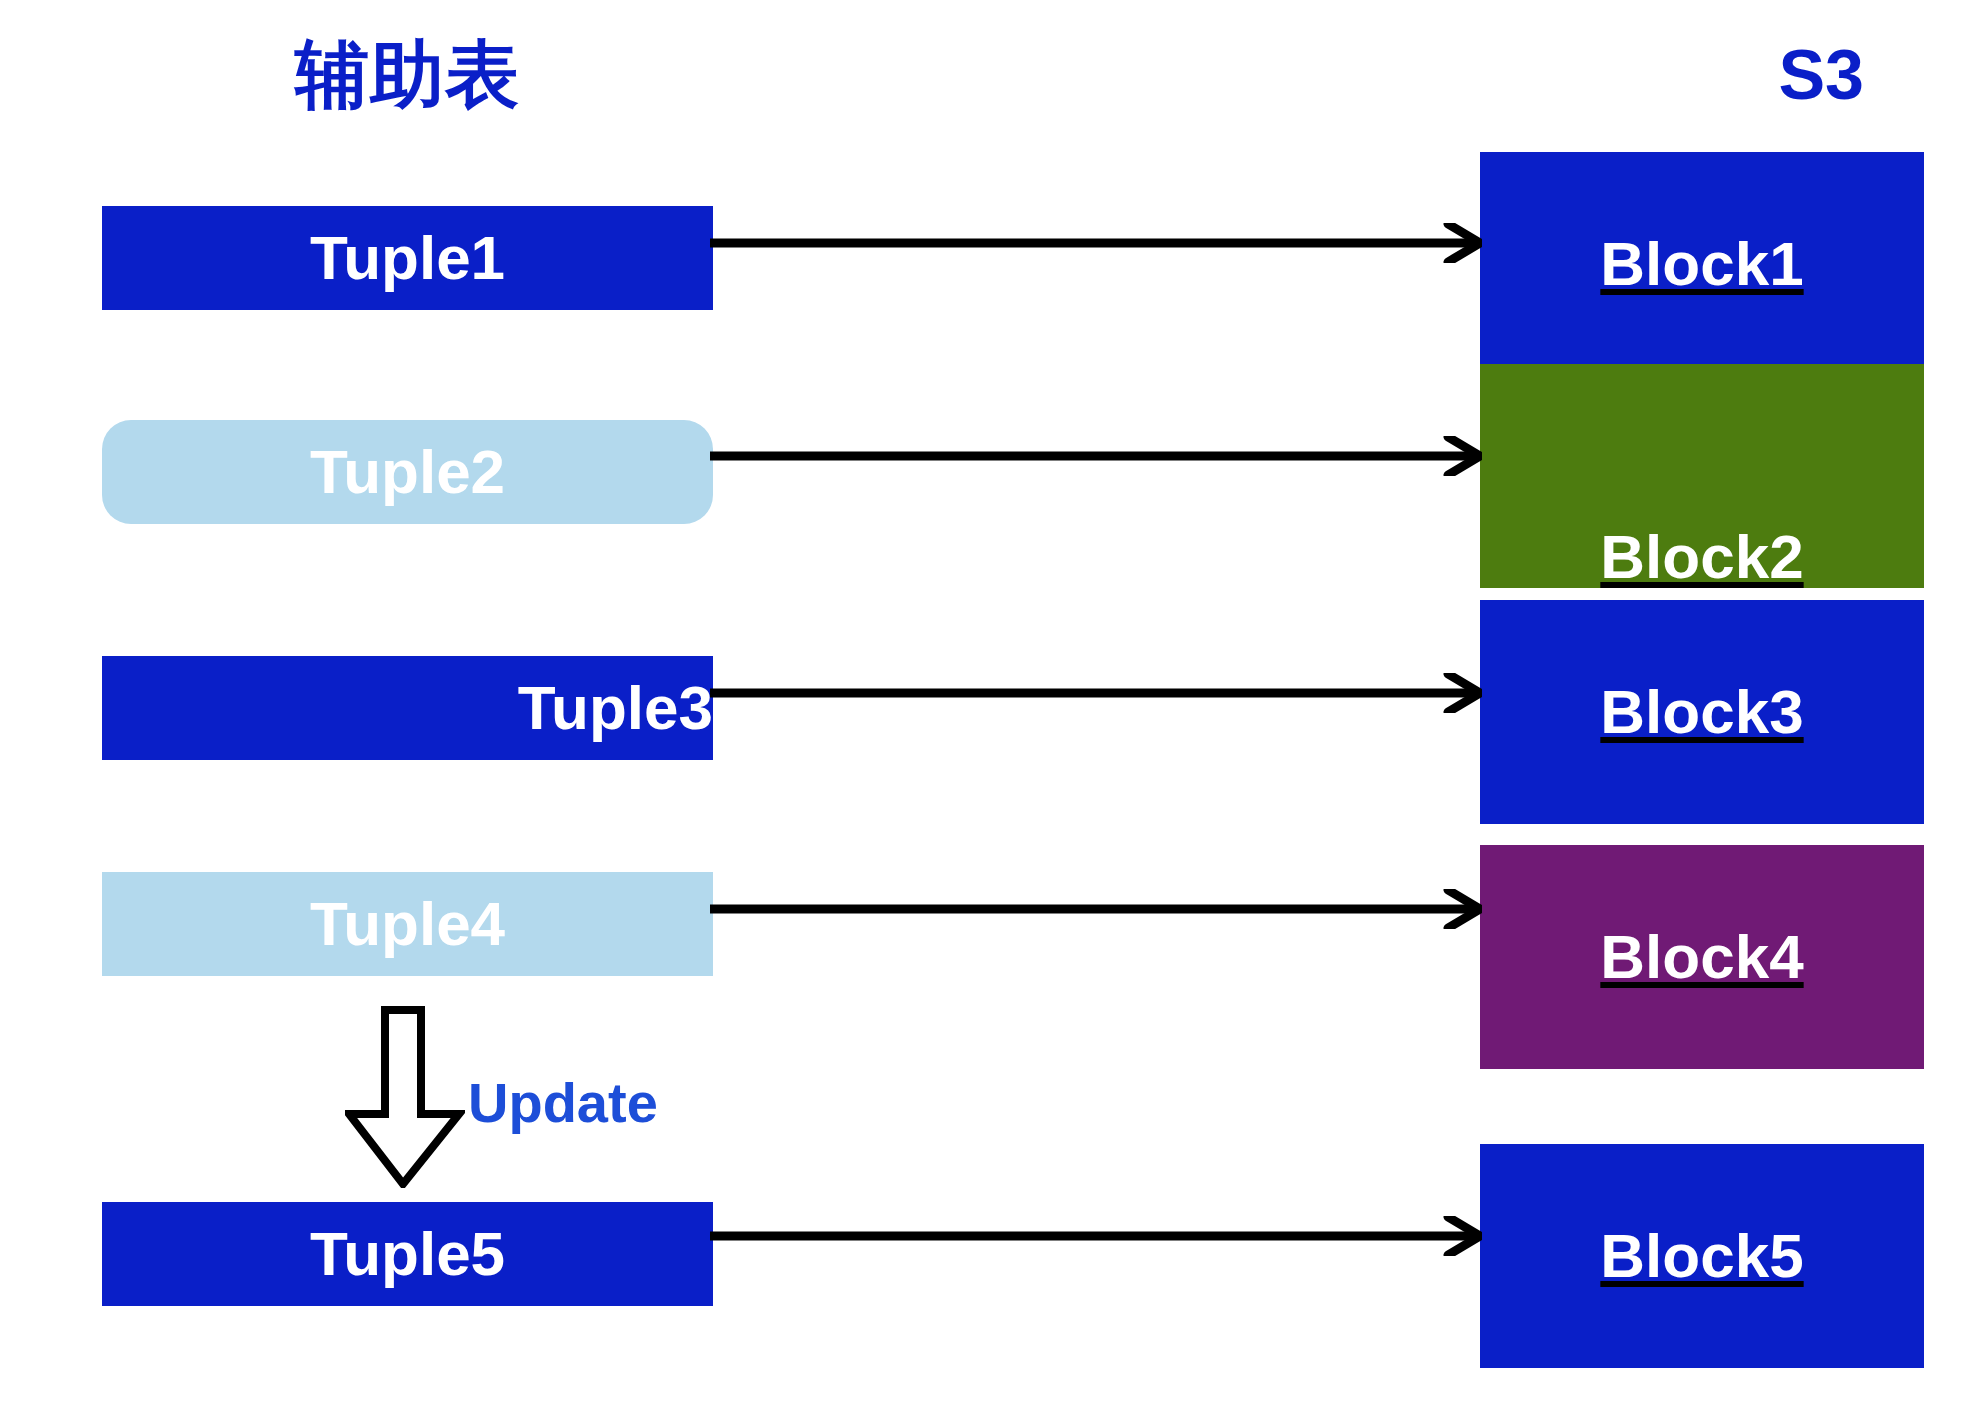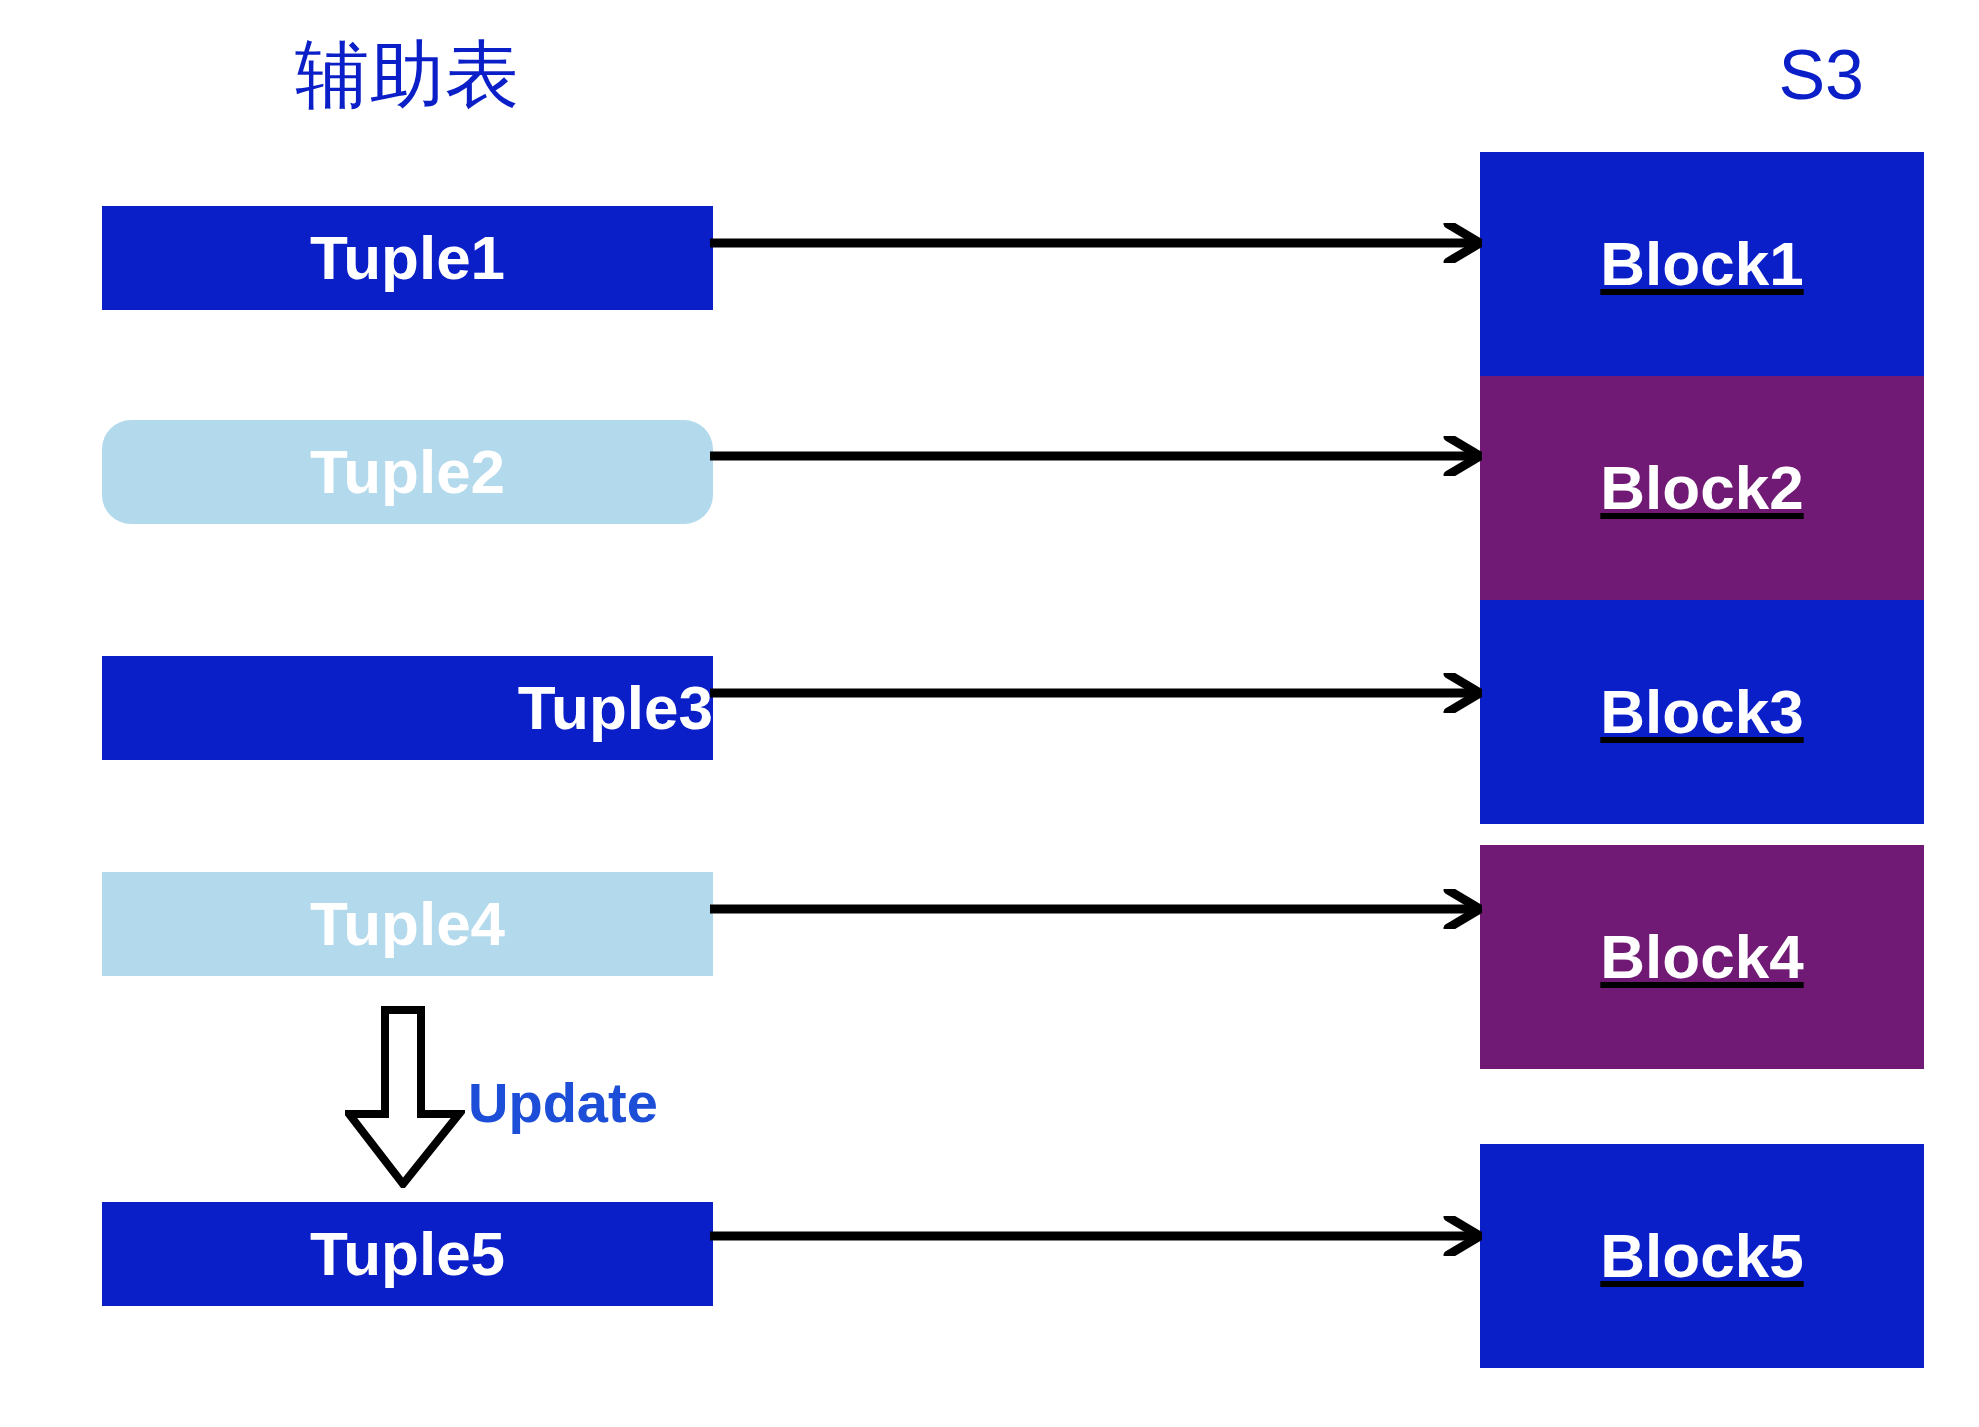--- a/index.html
+++ b/index.html
@@ -14,21 +14,21 @@
     position: relative;
     width: 1979px;
     height: 1427px;
     background: #ffffff;
     overflow: hidden;
   }
 
   
   .col-title {
     position: absolute;
-    font-weight: normal;
+    font-weight: bold;
     color: #0a1fc8;
     white-space: nowrap;
     line-height: 1;
   }
   #title-left {
     left: 102px;
     top: 38px;
     width: 611px;
     text-align: center;
     font-size: 74px;
@@ -130,21 +130,21 @@
   <div class="rect tuple" id="tuple-3" style="top: 872px; background: rgb(179, 217, 237);">
     <span class="rect-label">Tuple4</span>
   </div>
   <div class="rect tuple" id="tuple-4" style="top: 1202px; background: rgb(10, 31, 200);">
     <span class="rect-label">Tuple5</span>
   </div>
 
   <div class="rect block" id="block-0" style="top: 152px; background: rgb(10, 31, 200);">
     <span class="rect-label">Block1</span>
   </div>
-  <div class="rect block" id="block-1" style="top: 376px; background: #701a75;">
+  <div class="rect block" id="block-1" style="top: 364px; background: #4d7c0f; align-items: flex-end;">
     <span class="rect-label">Block2</span>
   </div>
   <div class="rect block" id="block-2" style="top: 600px; background: rgb(10, 31, 200);">
     <span class="rect-label">Block3</span>
   </div>
   <div class="rect block" id="block-3" style="top: 845px; background: #701a75; text-align: center;">
     <span class="rect-label">Block4</span>
   </div>
   <div class="rect block" id="block-4" style="top: 1144px; background: rgb(10, 31, 200);">
     <span class="rect-label">Block5</span>

